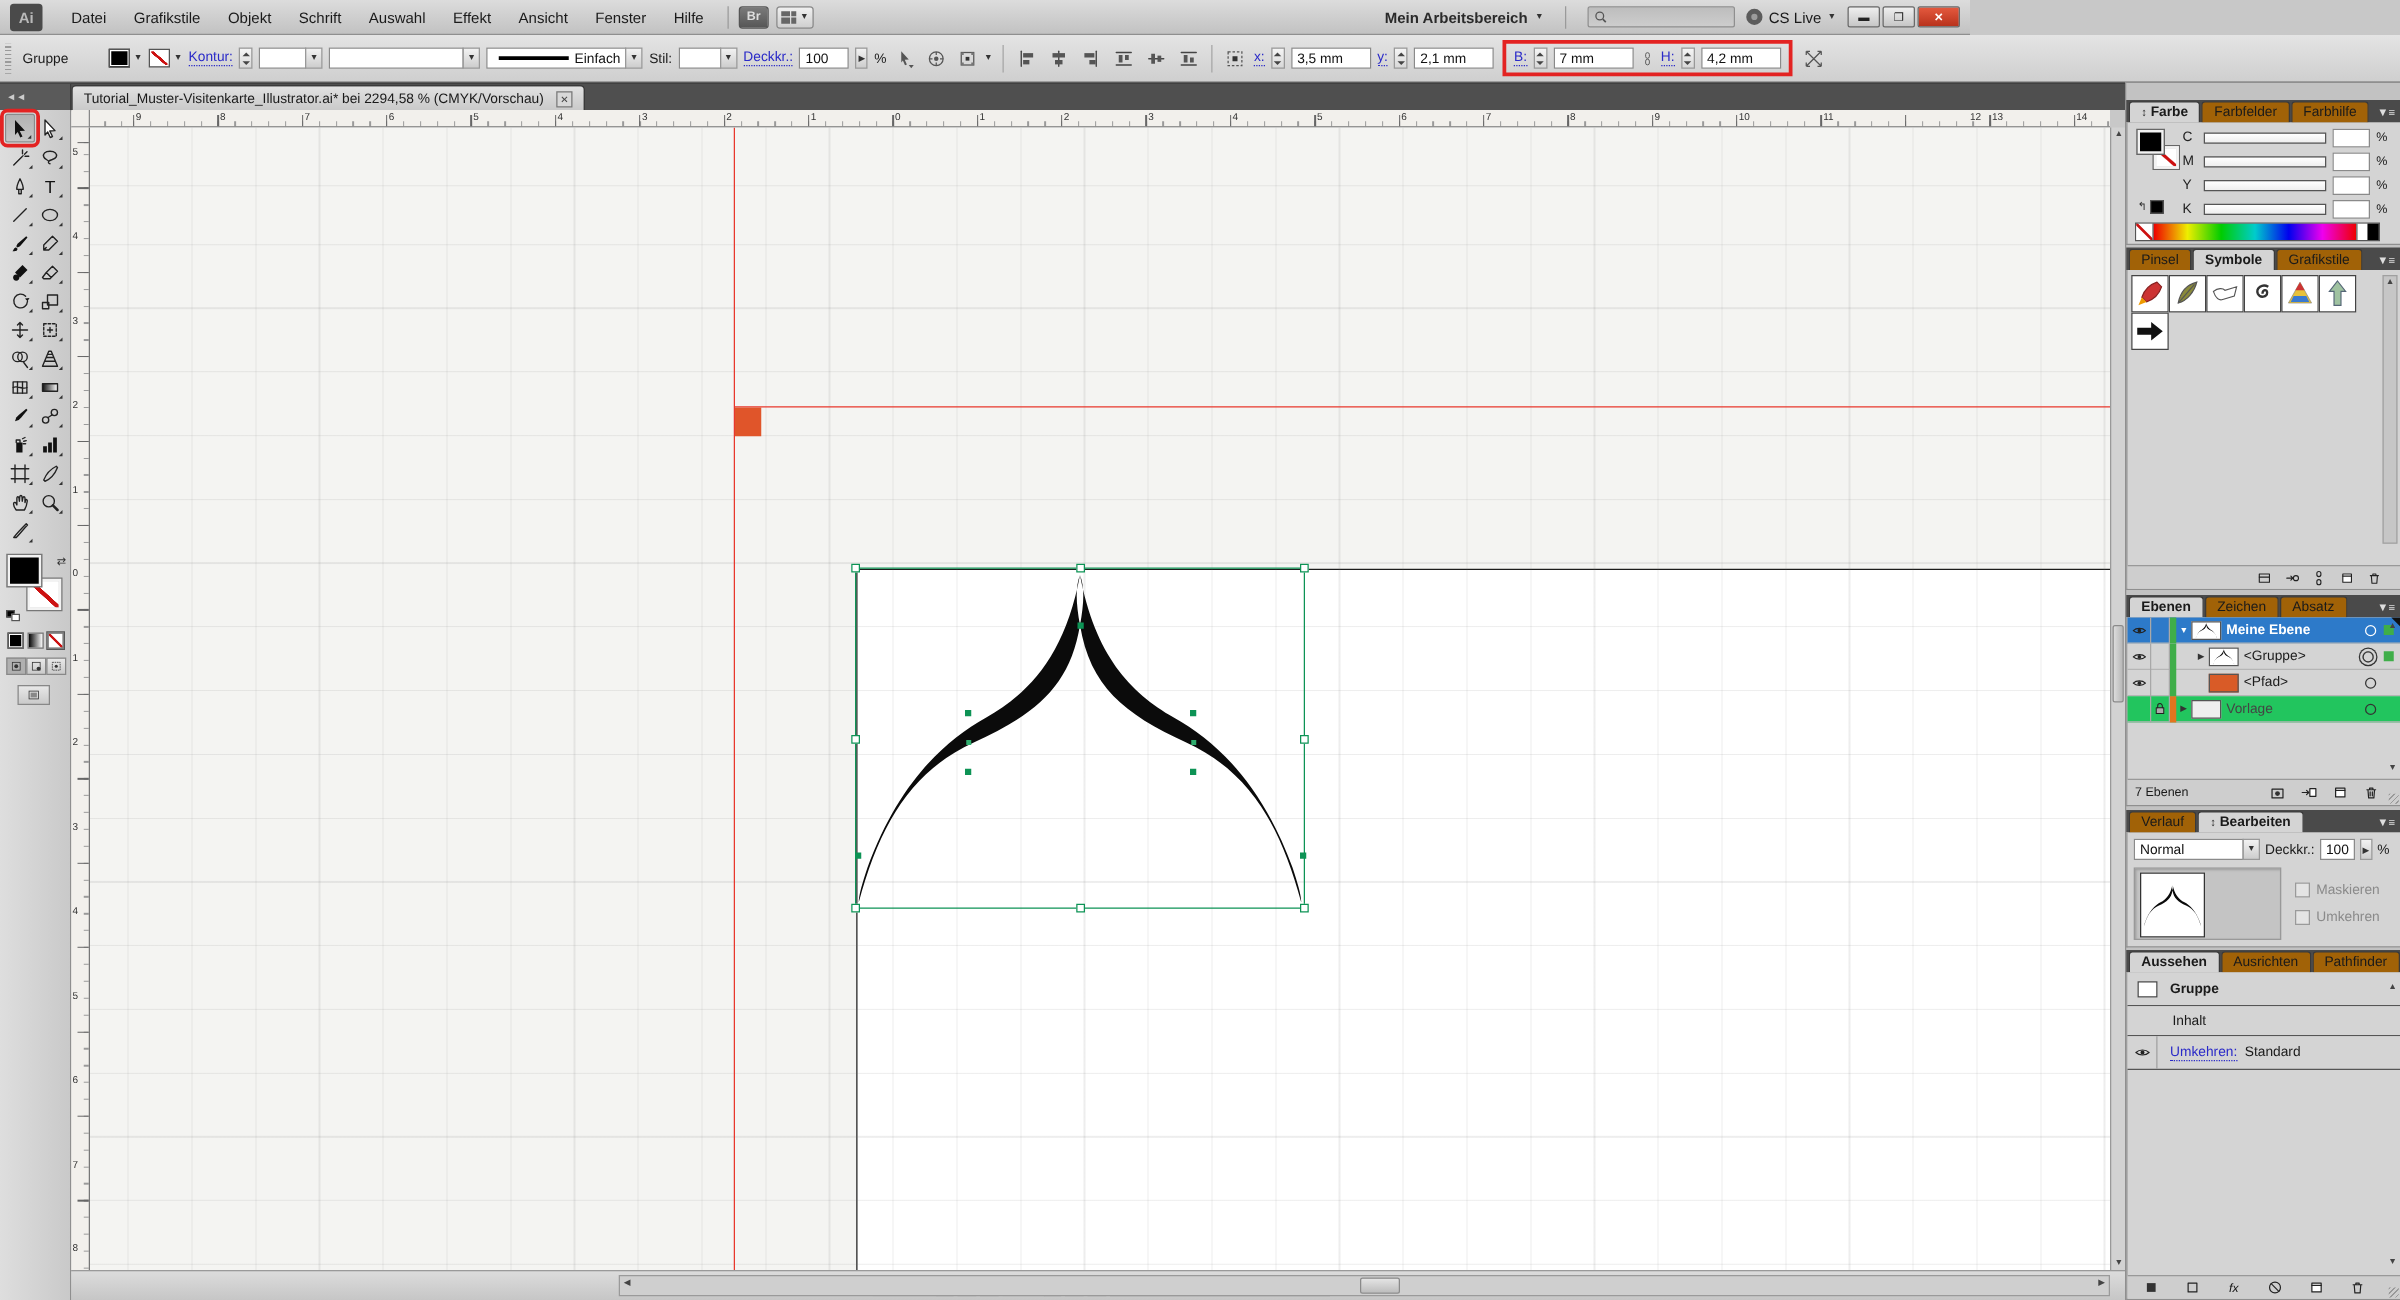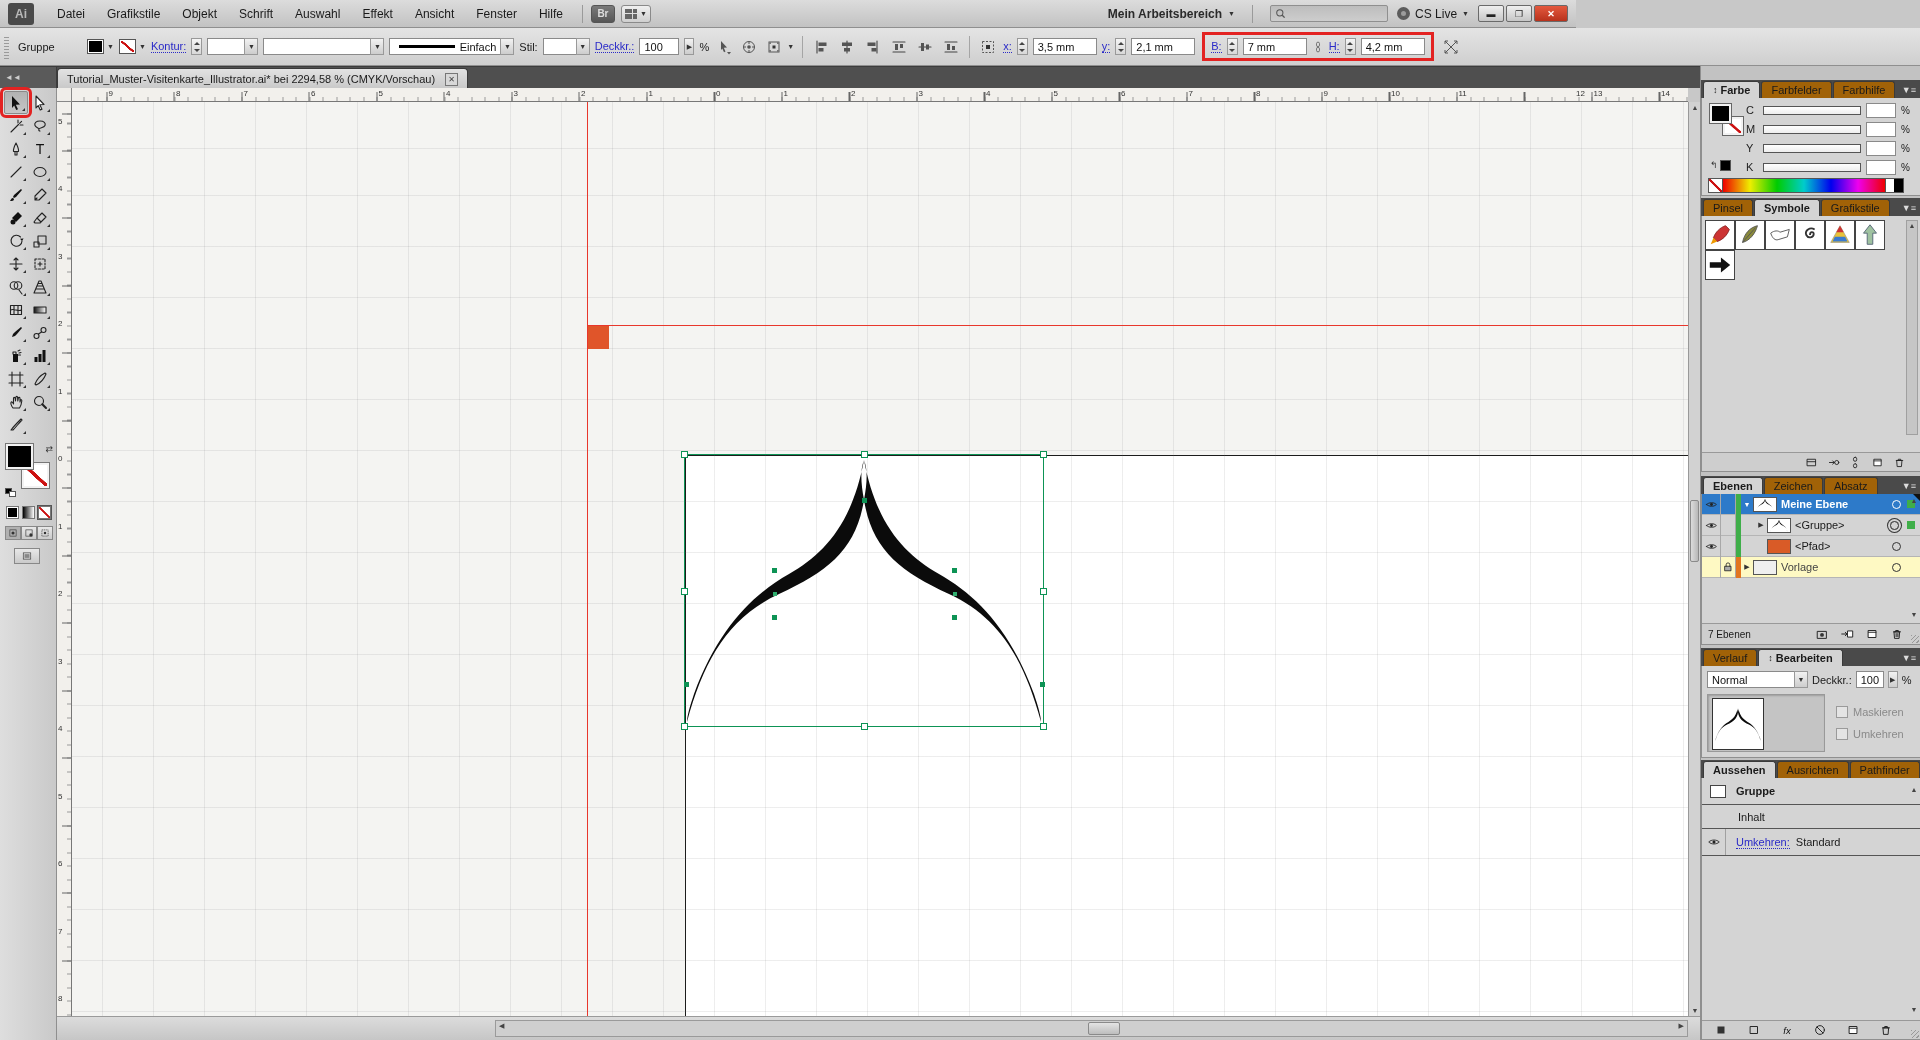--- a/index.html
+++ b/index.html
@@ -140,21 +140,21 @@
 
   .symgrid{position:absolute;left:3px;top:4px;}
   .symcell{position:absolute;width:30px;height:30px;background:#fff;border:1px solid #444;display:flex;align-items:center;justify-content:center;}
   .pscroll{position:absolute;right:2px;top:4px;width:12px;background:#c6c6c6;border:1px solid #a0a0a0;}
   .pbot{position:absolute;left:0;bottom:0;width:100%;height:19px;border-top:1px solid #999;background:#cecece;display:flex;align-items:center;justify-content:flex-end;gap:9px;padding-right:14px;}
   .pbot .micon{display:flex;align-items:center;}
   .grip2{position:absolute;right:1px;bottom:1px;width:8px;height:8px;background:repeating-linear-gradient(135deg,#999 0 1px,transparent 1px 3px);}
 
   .lrow{position:relative;height:21px;display:flex;align-items:center;border-bottom:1px solid #b5b5b5;background:#d4d4d4;font-size:11px;}
   .lrow.sel{background:#2d7ac9;color:#fff;font-weight:bold;}
-  .lrow.dim{background:#fef9c3;color:#444;}
+  .lrow.dim{background:#22c55e;color:#444;}
   .lcell{width:19px;height:21px;border-right:1px solid #a8a8a8;display:flex;align-items:center;justify-content:center;flex:none;}
   .lcell.c2{width:15px;}
   .lstrip{width:5px;height:21px;flex:none;}
   .ldisc{width:12px;text-align:center;font-size:7px;color:#333;flex:none;}
   .lrow.sel .ldisc{color:#fff;}
   .lthumb{width:24px;height:15px;background:#fff;border:1px solid #555;margin-right:4px;flex:none;display:flex;align-items:center;justify-content:center;overflow:hidden;}
   .lname{flex:1;overflow:hidden;white-space:nowrap;}
   .ltarget{width:9px;height:9px;border:1px solid #333;border-radius:50%;margin-right:6px;flex:none;}
   .lrow.sel .ltarget{border-color:#fff;}
   .ltarget.dbl{box-shadow:0 0 0 2px #d4d4d4,0 0 0 3px #333;margin-right:8px;}

